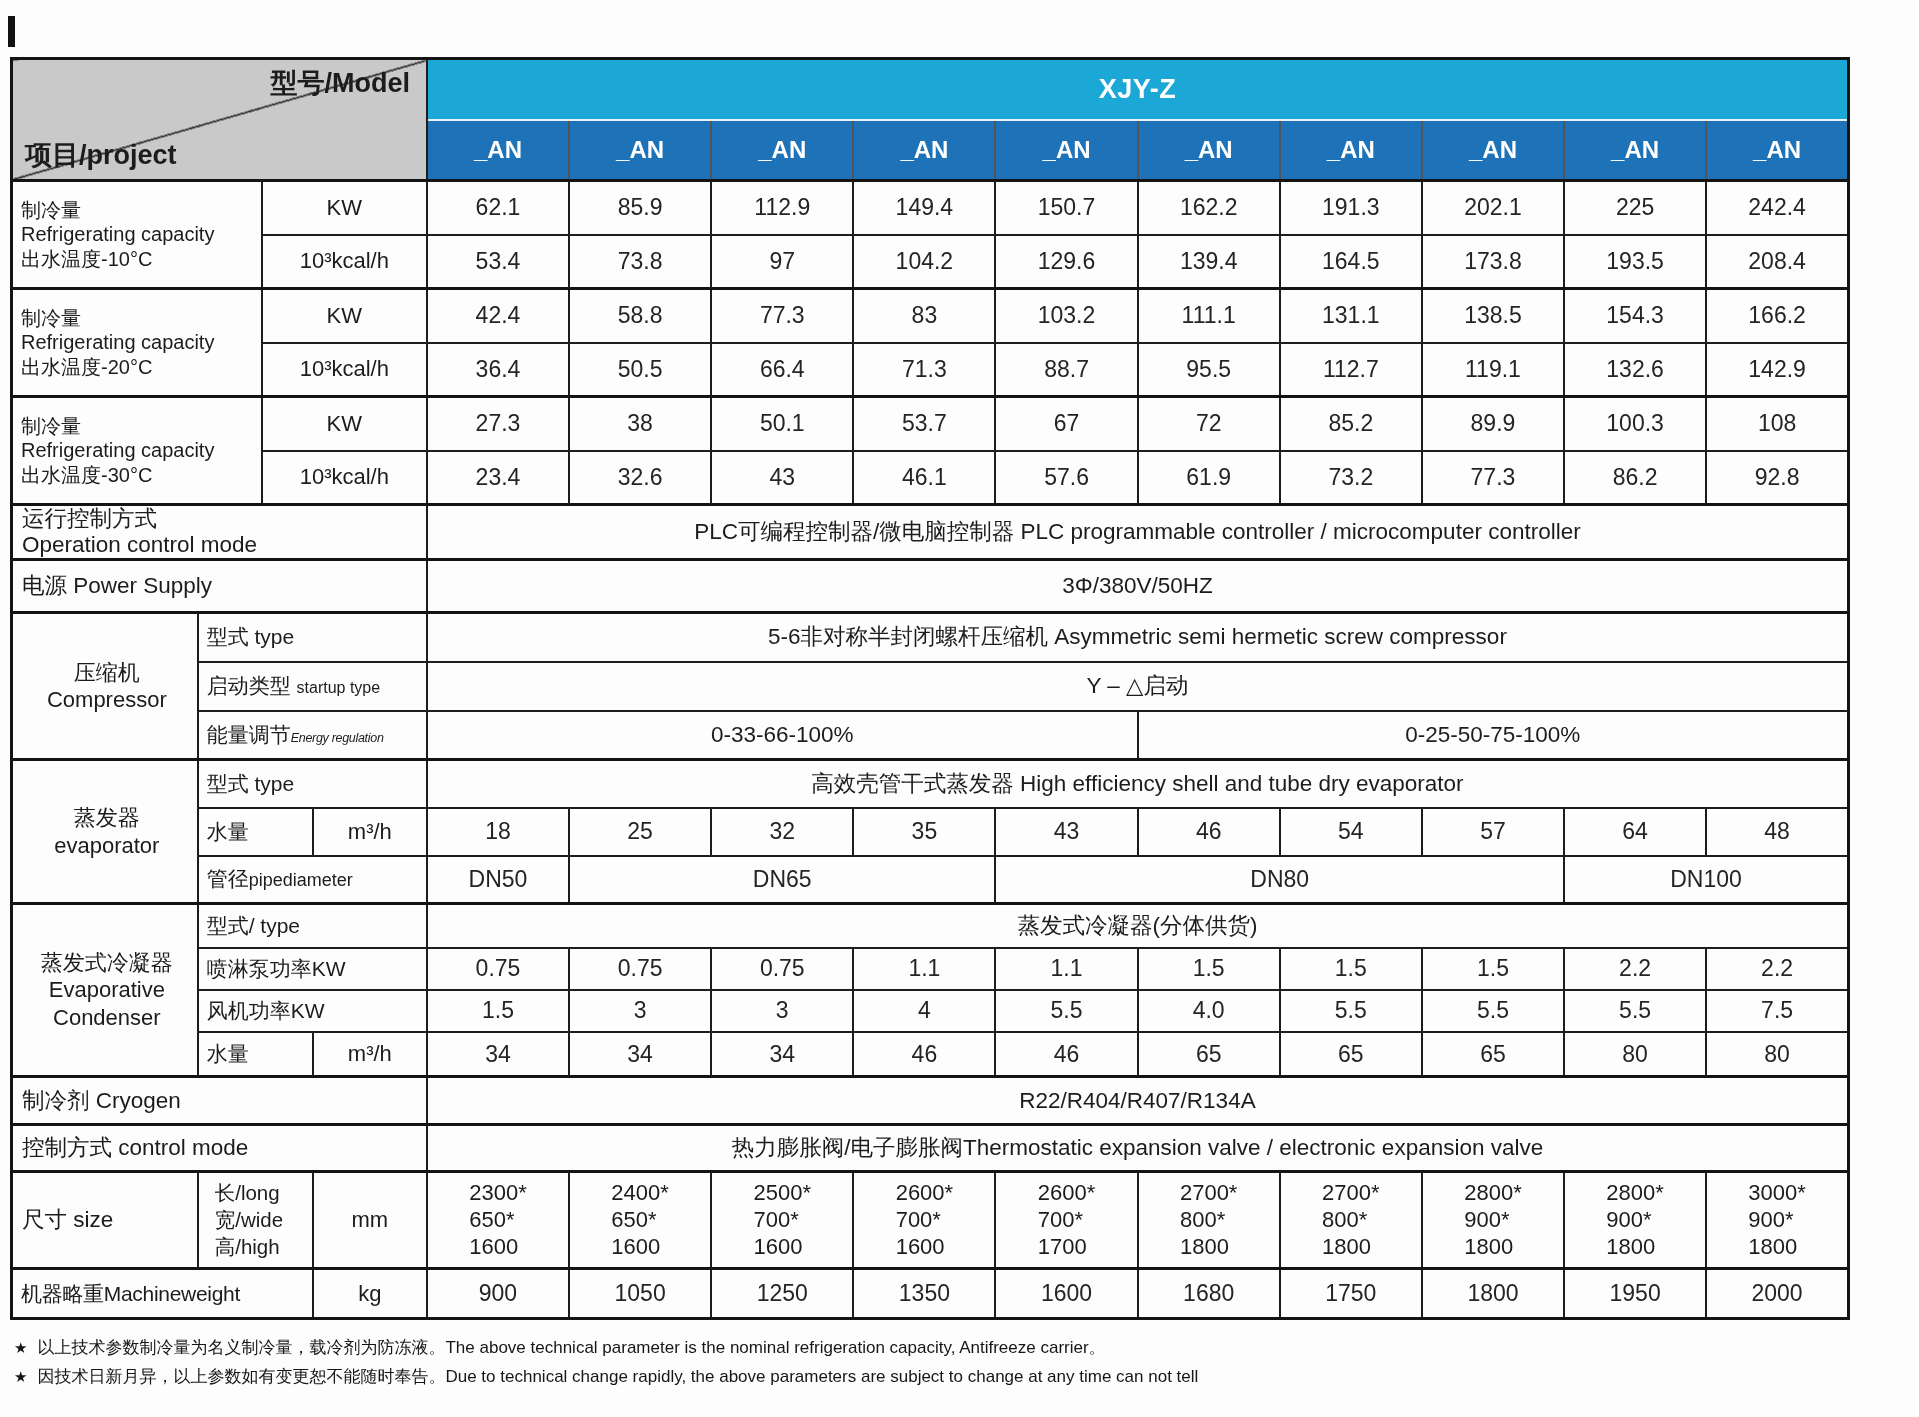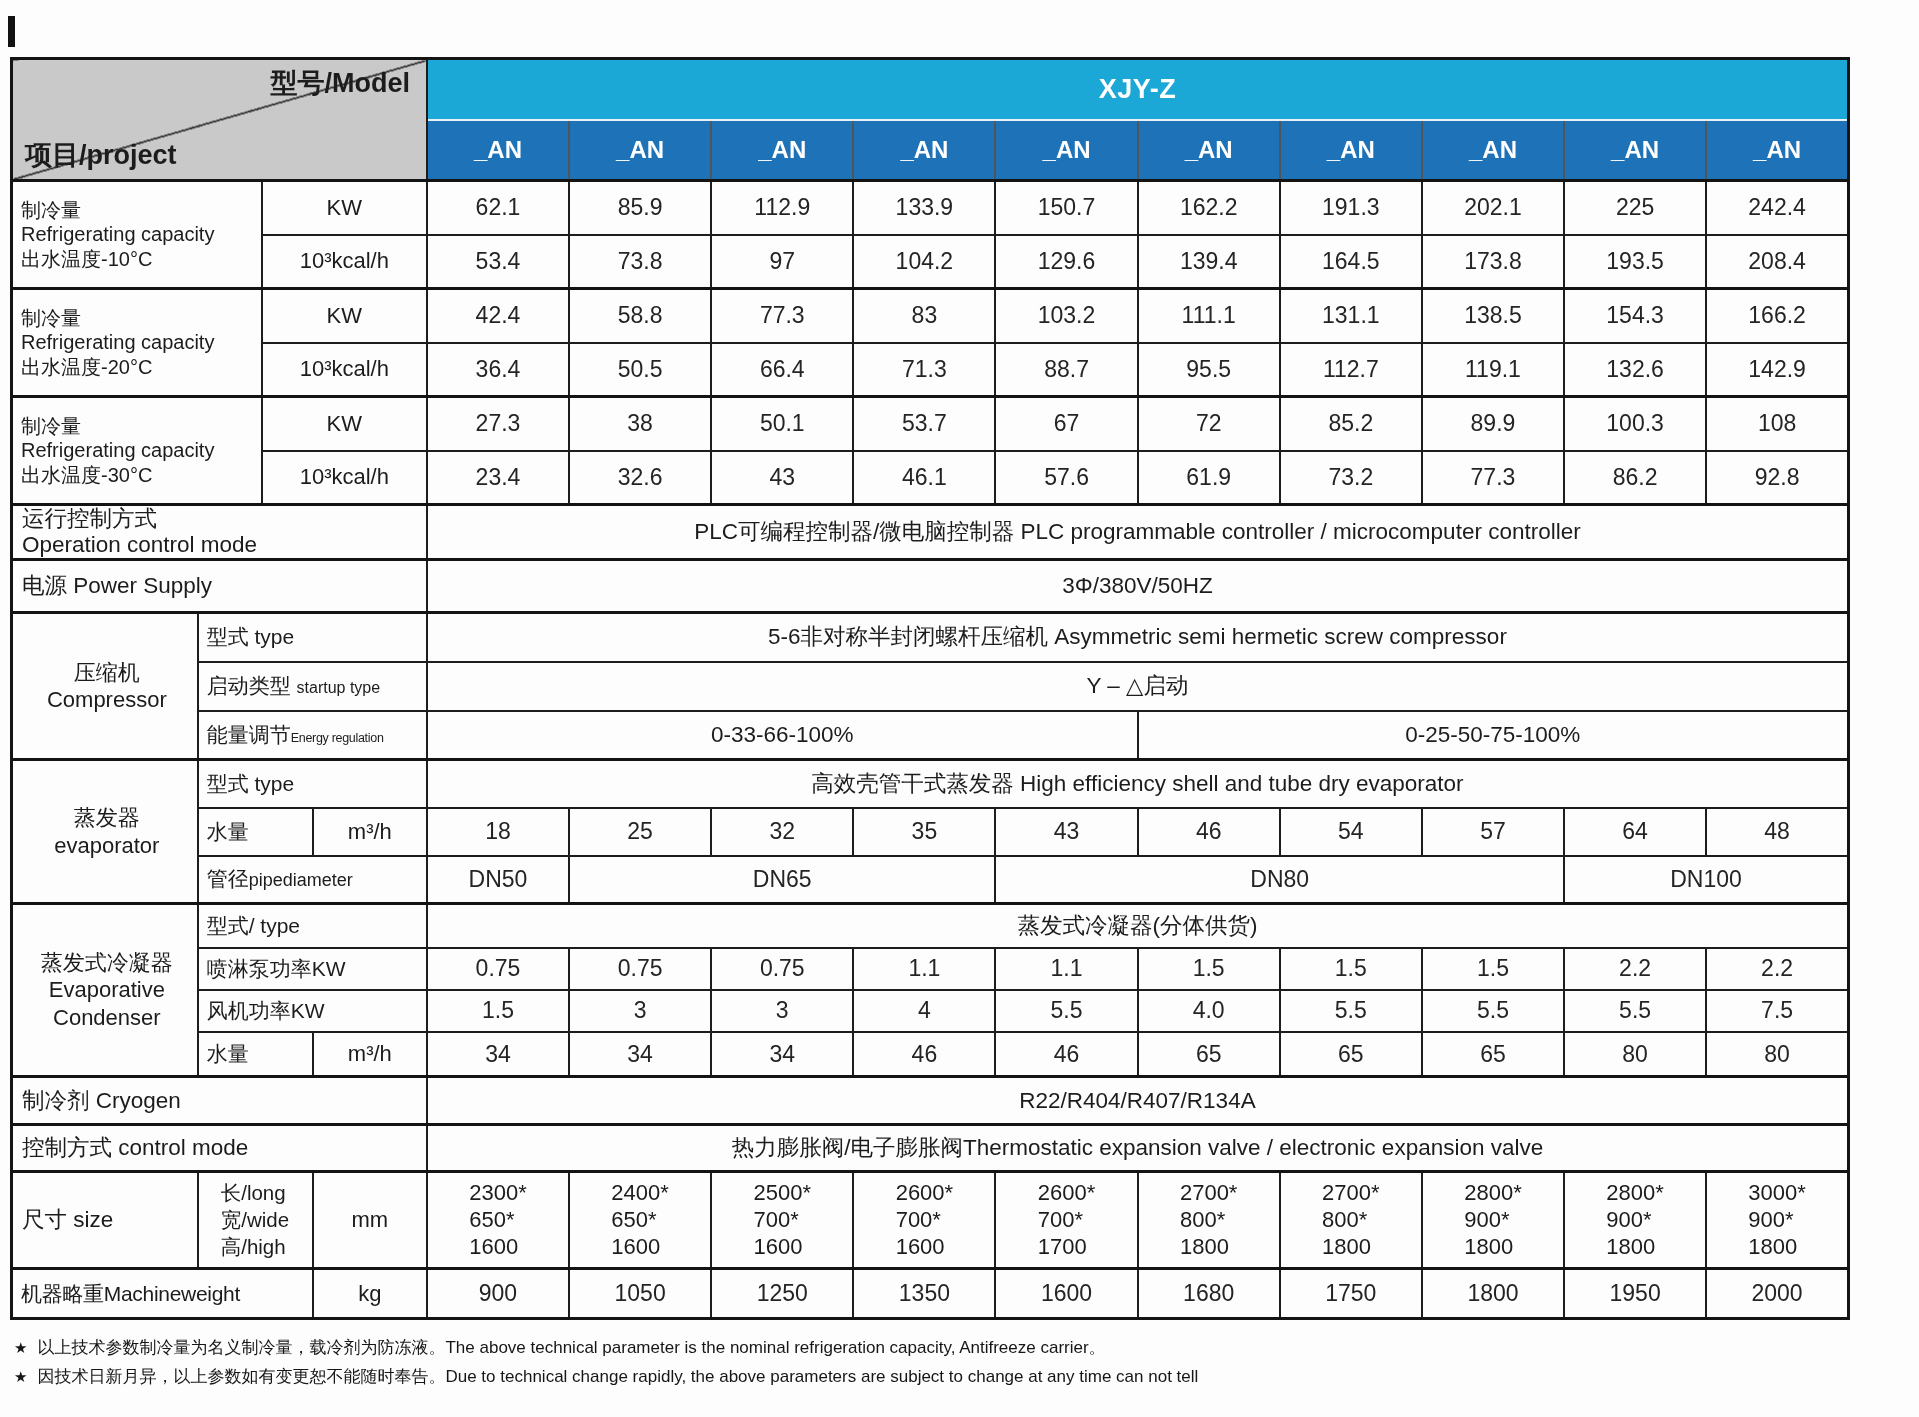--- a/index.html
+++ b/index.html
@@ -40,23 +40,23 @@
     background:#1d72b8;color:#ffffff;font-weight:bold;font-size:24px;
     border-top:2px solid #d3dfe7;border-left:2px solid #c4b5fd;border-right:2px solid #50555a;
   }
 
   
   .cap-label{text-align:left;padding-left:8px;font-size:20px;line-height:1.22;}
   .sec-label{text-align:center;padding-left:8px;font-size:22px;line-height:1.25;}
   .lbl{text-align:left;padding-left:9px;font-size:22.5px;}
   .sub{text-align:left;padding-left:8px;font-size:21px;}
   .sub .en-mid{font-size:16px;}
-  .sub .en-small{font-size:12.5px;letter-spacing:-.3px;}
+  .sub .en-small{font-size:12.5px;letter-spacing:-.3px;font-style:italic;}
   .unit-cell{font-size:22px;}
-  .dims{text-align:left;padding-left:22px;font-size:20.5px;line-height:1.3;}
+  .dims{text-align:left;padding-left:16px;font-size:20.5px;line-height:1.3;}
   .wlabel{text-align:left;padding-left:8px;font-size:21px;letter-spacing:-.3px;}
 
   
   td.num{font-size:23px;color:#242424;}
   td.size-num{font-size:22px;line-height:1.22;}
   td.size-num > span{display:inline-block;text-align:left;white-space:pre-line;}
   .wide-val{font-size:22.5px;}
 
   
   .footnotes{margin:13px 0 0 14px;}
@@ -110,21 +110,21 @@
       </tr>
 
   <tr class="thick" style="height:54px">
     <td class="cap-label" colspan="2" rowspan="2">制冷量
 Refrigerating capacity
 出水温度-10°C</td>
     <td class="unit-cell" colspan="2">KW</td>
   <td class="num">62.1</td>
         <td class="num">85.9</td>
         <td class="num">112.9</td>
-        <td class="num">133.9</td>
+        <td class="num">149.4</td>
         <td class="num">150.7</td>
         <td class="num">162.2</td>
         <td class="num">191.3</td>
         <td class="num">202.1</td>
         <td class="num">225</td>
         <td class="num">242.4</td>
       </tr>
   <tr style="height:54px">
     <td class="unit-cell" colspan="2">10³kcal/h</td>
   <td class="num">53.4</td>

